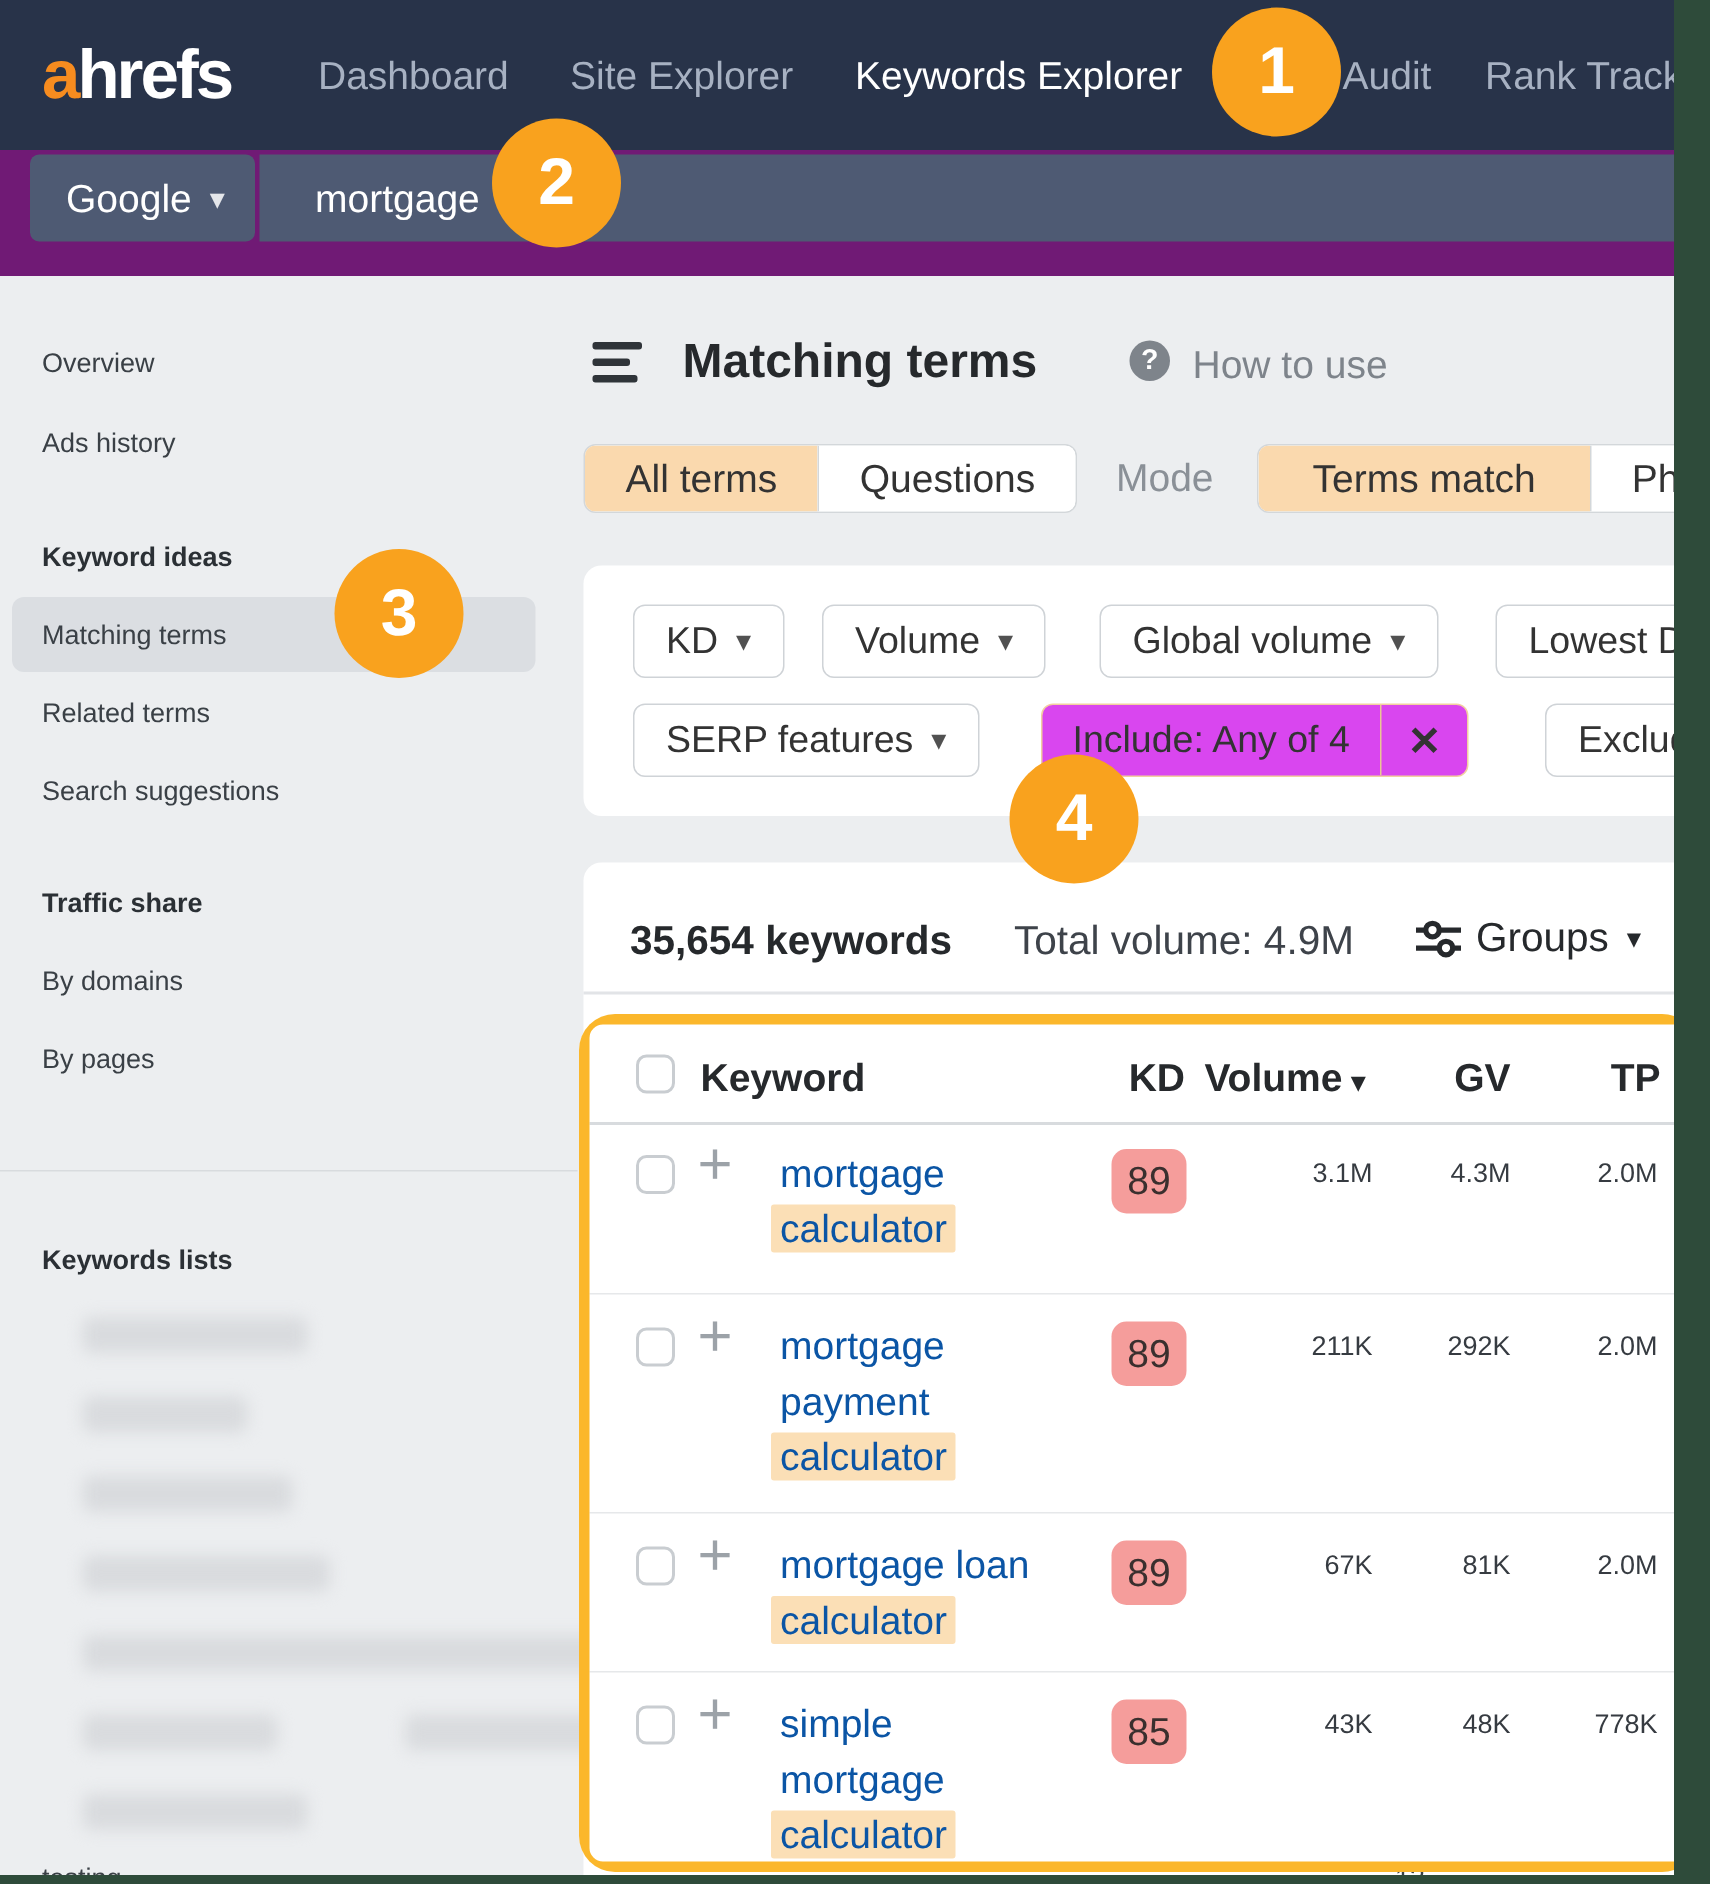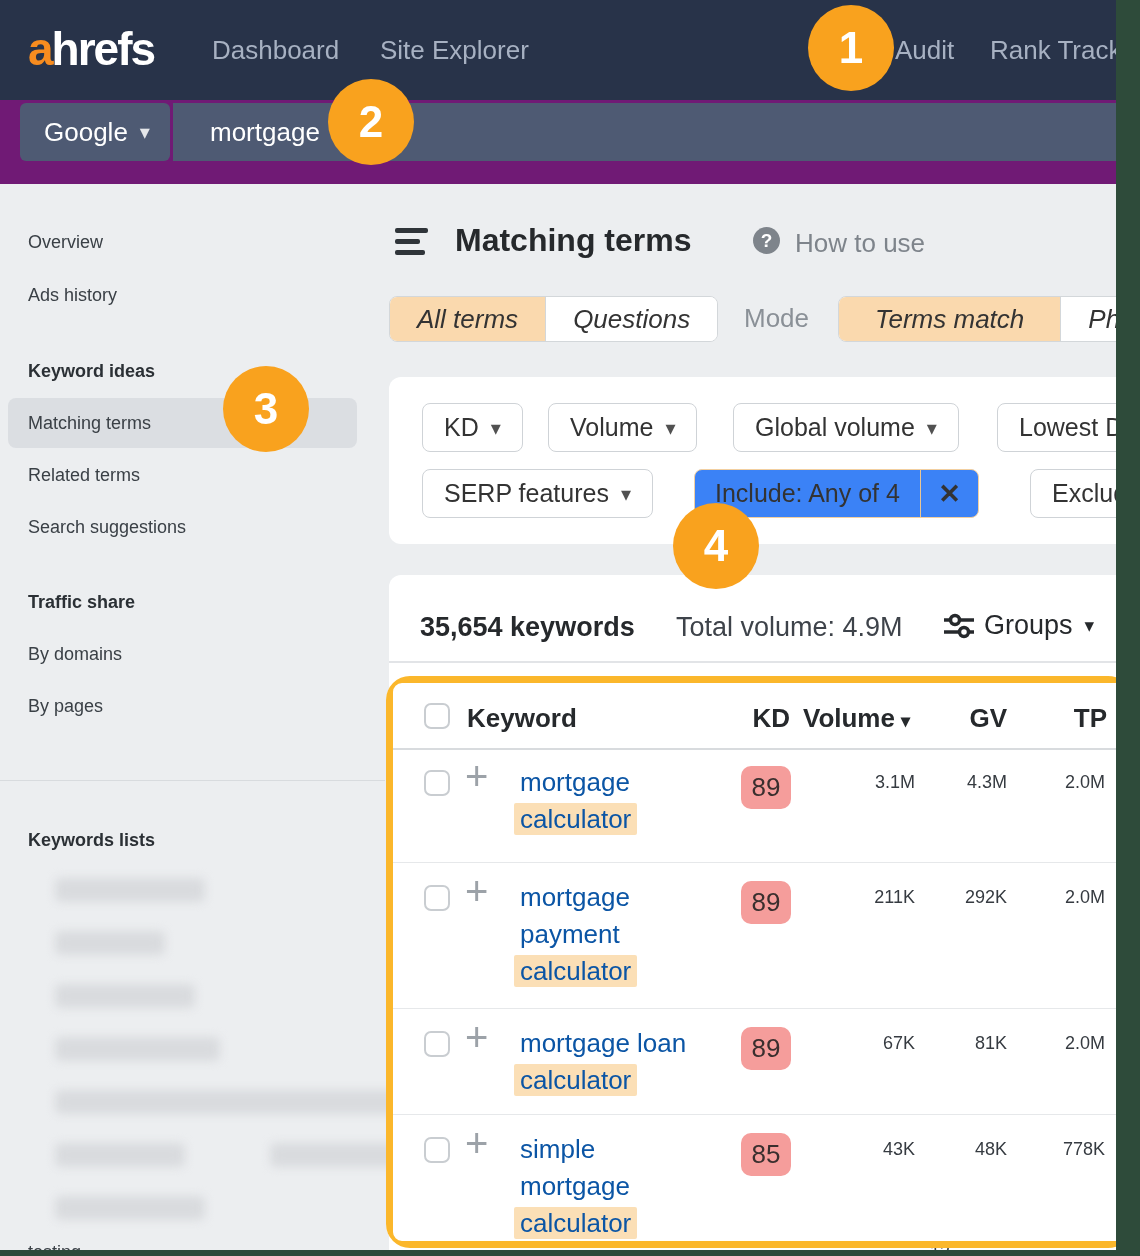--- a/index.html
+++ b/index.html
@@ -39,31 +39,31 @@
   .hamburger div{background:#2F3439;height:5px;border-radius:2px;margin-bottom:6px;}
   .hb1{width:33px;} .hb2{width:25px;} .hb3{width:30px;}
   .page-title{position:absolute;left:455px;top:222px;font-size:32px;font-weight:bold;color:#26292C;}
   .help-icon{position:absolute;left:753px;top:227px;width:27px;height:27px;border-radius:50%;background:#7E848B;
              color:#fff;font-size:19px;font-weight:bold;display:flex;align-items:center;justify-content:center;}
   .help-label{position:absolute;left:795px;top:228px;font-size:26px;color:#7E848B;cursor:pointer;}
 
   
   .seg-group{position:absolute;top:296px;display:flex;height:46px;border:1.5px solid #D3D7DA;border-radius:8px;
              overflow:hidden;background:#fff;box-sizing:border-box;}
-  .seg{font-size:26px;color:#333;display:flex;align-items:center;padding:0 27px;white-space:nowrap;cursor:pointer;background:#fff;font-style:italic;}
+  .seg{font-size:26px;color:#333;display:flex;align-items:center;padding:0 27px;white-space:nowrap;cursor:pointer;background:#fff;}
   .seg + .seg{border-left:1.5px solid #D3D7DA;}
   .seg.active{background:#FAD9AE;}
   .mode-label{position:absolute;left:744px;top:303px;font-size:26px;color:#8A9097;}
 
   
   .filter-card{position:absolute;left:389px;top:377px;width:747px;height:167px;background:#fff;border-radius:12px 0 0 12px;}
   .filter-btn{position:absolute;height:49px;border:1.5px solid #CFD3D7;border-radius:8px;background:#fff;
               font-size:25px;color:#333;display:inline-flex;align-items:center;padding:0 21px;white-space:nowrap;
               box-sizing:border-box;cursor:pointer;}
-  .include-chip{position:absolute;height:49px;display:inline-flex;align-items:stretch;background:#3b82f6;
+  .include-chip{position:absolute;height:49px;display:inline-flex;align-items:stretch;background:#d946ef;
                 border:1.5px solid #F2CFA0;border-radius:8px;box-sizing:border-box;overflow:hidden;cursor:pointer;}
   .chip-label{font-size:25px;color:#333;display:flex;align-items:center;padding:0 20px;white-space:nowrap;}
   .chip-sep{width:1.5px;background:#E9C693;}
   .chip-x{display:flex;align-items:center;padding:0 17px;font-size:27px;font-weight:bold;color:#333;cursor:pointer;}
   .chip-x::after{content:"✕";}
 
   
   .results-card{position:absolute;left:389px;top:575px;width:747px;height:675px;background:#fff;border-radius:12px 0 0 0;}
   .stat-kw{position:absolute;left:420px;top:612px;font-size:27px;font-weight:bold;color:#26292C;}
   .stat-total{position:absolute;left:676px;top:612px;font-size:27px;color:#3E434A;}
@@ -95,20 +95,21 @@
 </head>
 <body>
 
 <div class="page">
 <div class="app">
 
   <div class="topbar">
     <div class="logo"><span class="logo-a">a</span><span>hrefs</span></div>
     <div class="nav-item" style="left:212px">Dashboard</div>
     <div class="nav-item" style="left:380px">Site Explorer</div>
+    <div class="nav-item active" style="left:570px">Keywords Explorer</div>
     <div class="nav-item" style="left:895px">Audit</div>
     <div class="nav-item" style="left:990px">Rank Tracker</div>
   </div>
   <div class="num-badge" style="left:808px;top:5px">1</div>
 
   <div class="searchbar">
     <div class="engine-btn">
       <span>Google</span>
       <span class="caret"></span>
     </div>

